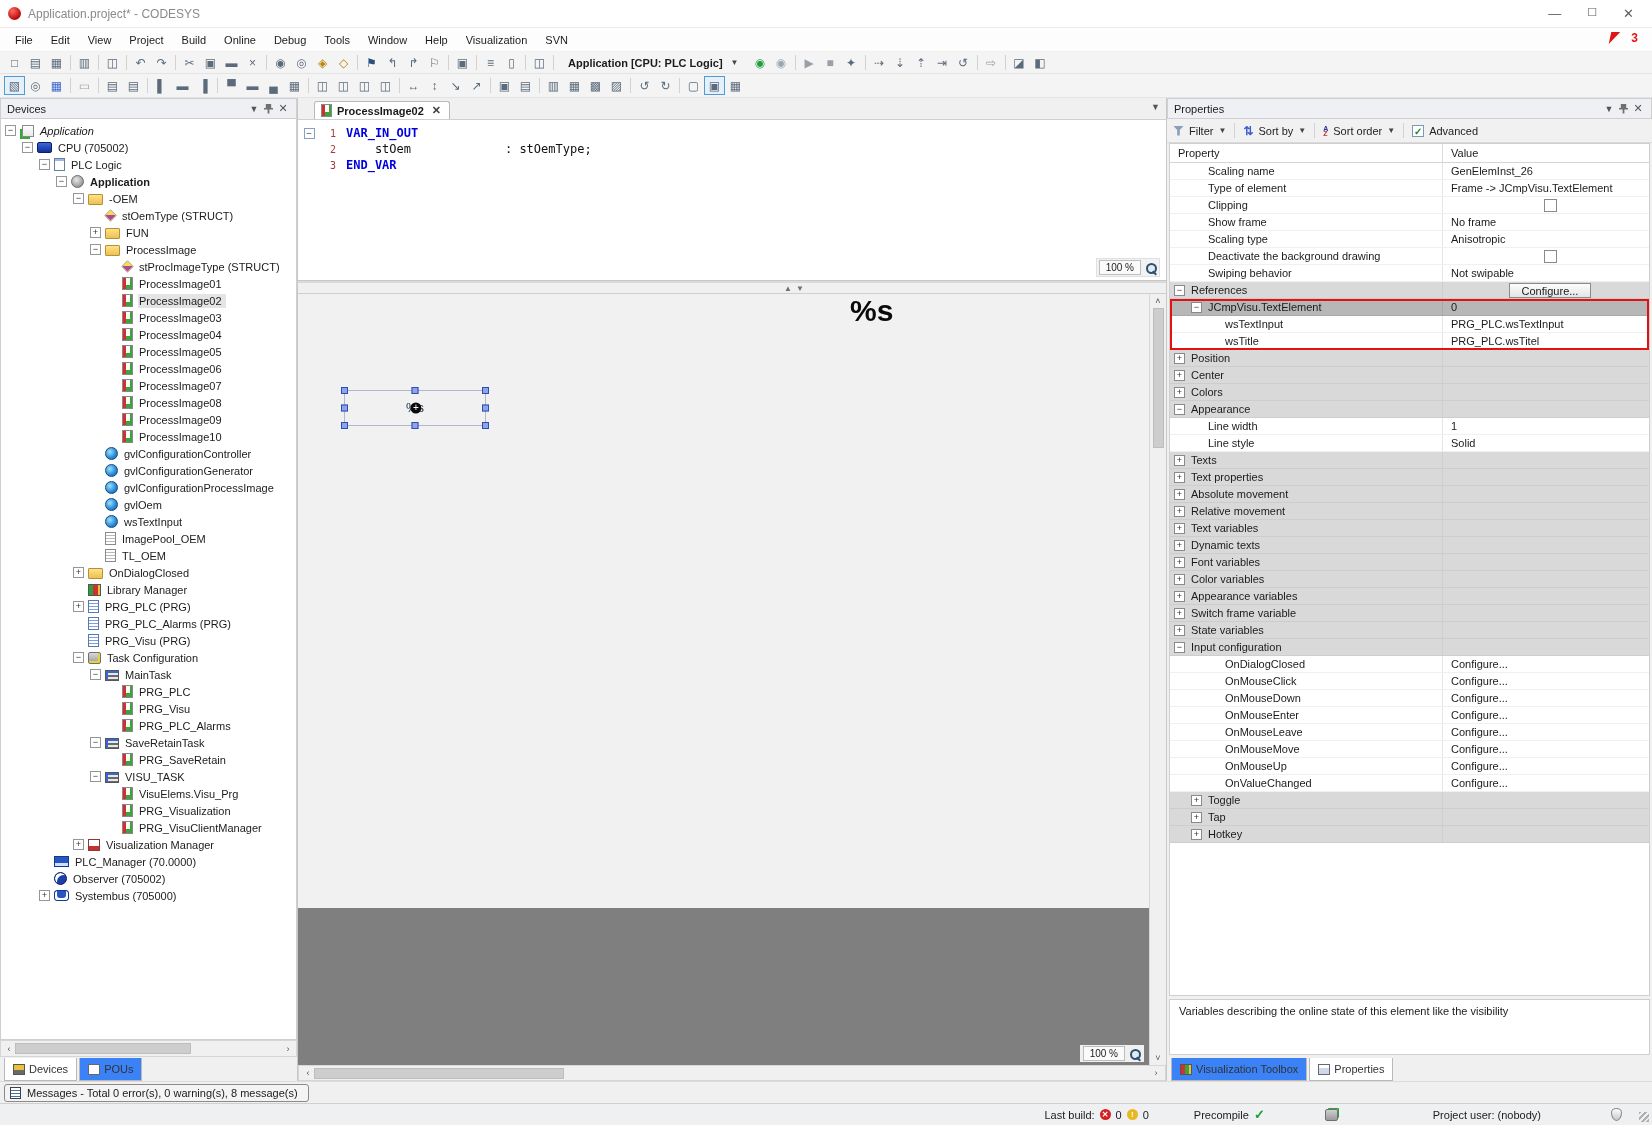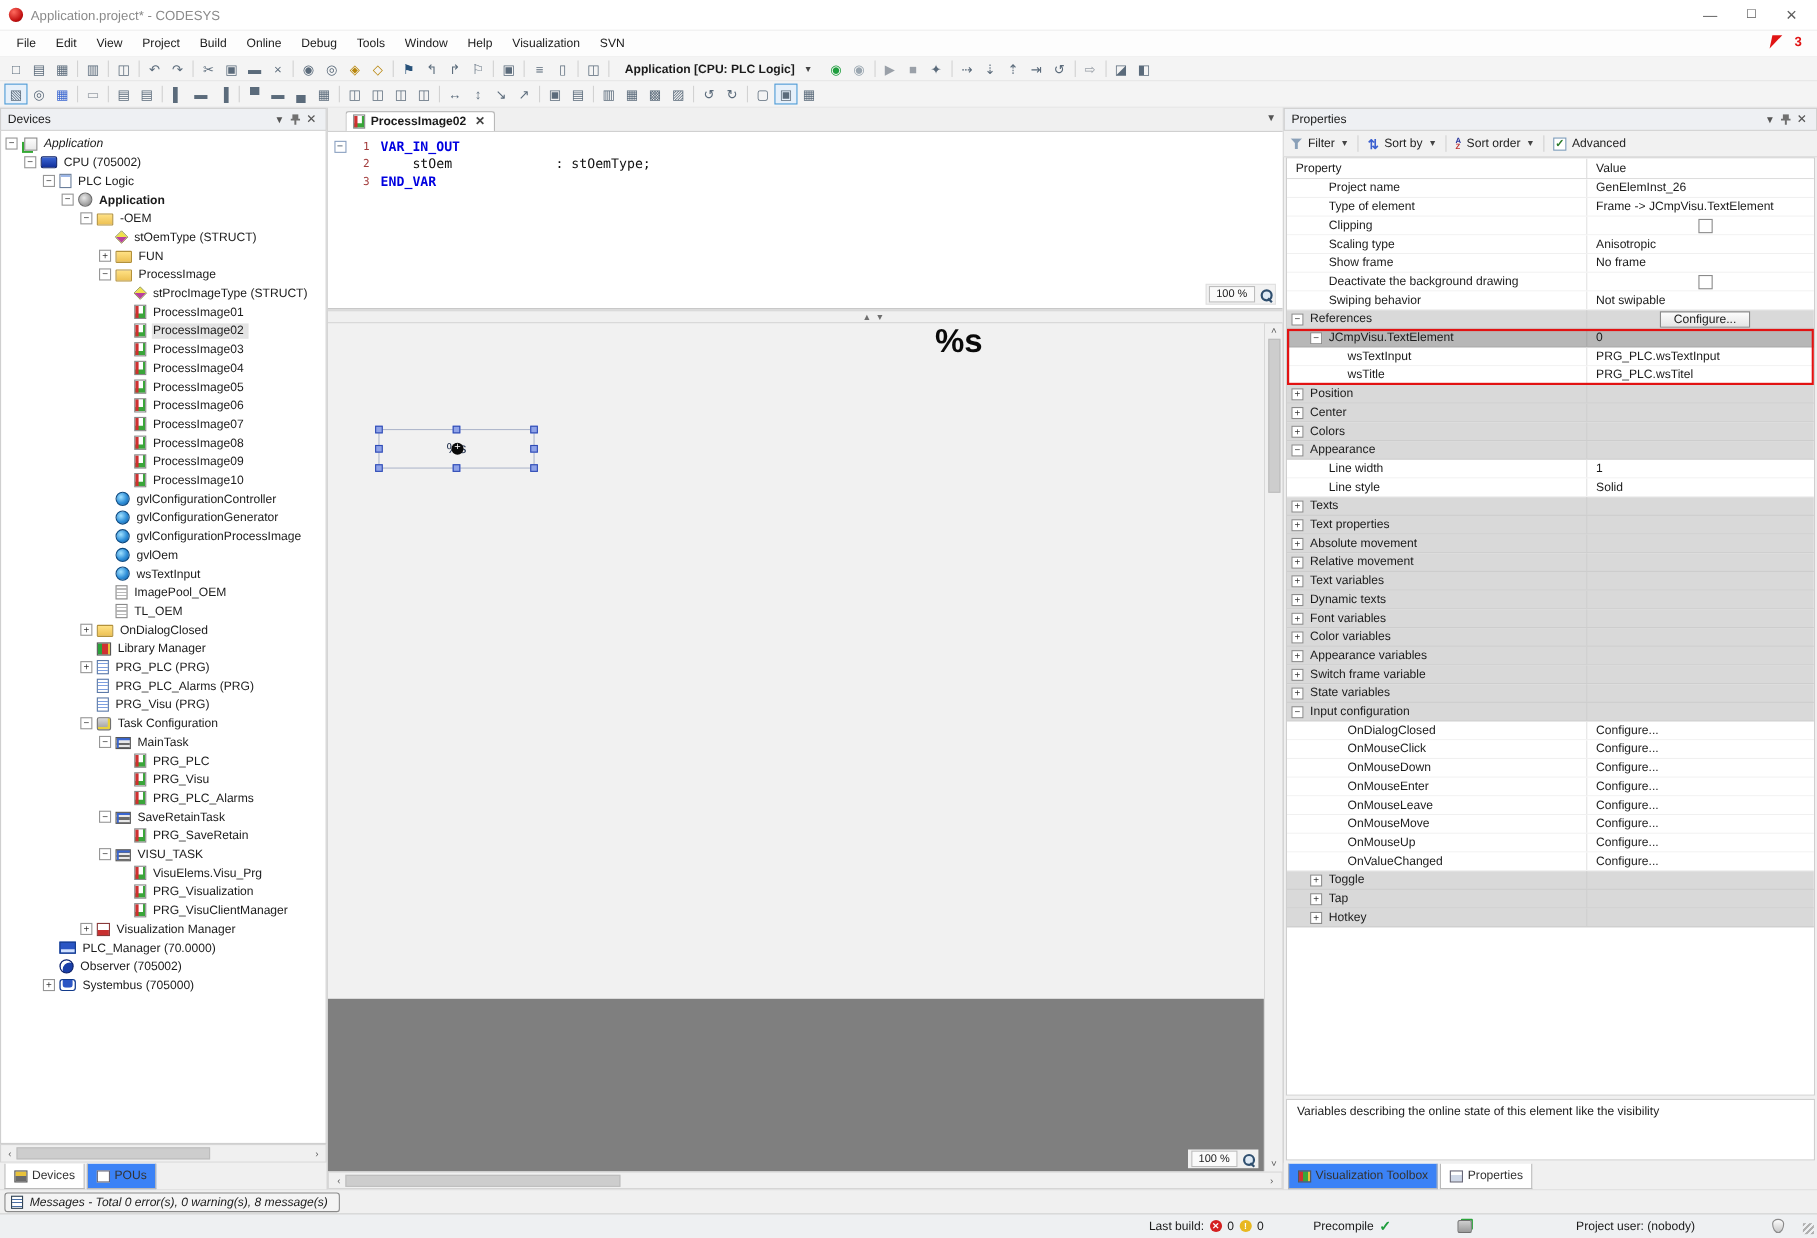--- a/index.html
+++ b/index.html
@@ -153,21 +153,21 @@
   .red-wrap { position:relative; }
   .red-frame { position:absolute; inset:0; border:2px solid #e21212; pointer-events:none; z-index:4; }
 
   .descbox { height:56px; background:#fff; border:1px solid #cfcfcf; margin:3px 2px 2px 2px; padding:5px 9px; }
   .tabicon-viz { background:linear-gradient(90deg,#d03030 0 4px,#3aa53a 4px 8px,#e8c23a 8px 12px); border:1px solid #555; }
   .tabicon-props { background:linear-gradient(#fff 0 3px,#cfd8e8 3px 100%); border:1px solid #667; }
   .tabicon-dev { background:linear-gradient(#e8c23a 0 50%,#6a6a6a 50% 100%); border:1px solid #555; }
   .tabicon-pou { background:#fff; border:1px solid #667; }
 
   
-  .msgrow { height:22px; background:#f0f0f0; border-top:1px solid #dcdcdc; display:flex; align-items:center; padding-left:4px;font-style:italic; }
+  .msgrow { height:22px; background:#f0f0f0; border-top:1px solid #dcdcdc; display:flex; align-items:center; padding-left:4px; }
   .msgbtn { display:flex; align-items:center; gap:6px; border:1px solid #8a8a8a; border-radius:3px; background:#f4f4f4; padding:1px 10px 1px 5px; height:18px; }
   .msgicon { width:11px; height:12px; background:repeating-linear-gradient(#fff 0 2px,#4a6fa5 2px 3px); border:1px solid #345; }
   .statusbar { height:22px; background:#eef0f2; border-top:1px solid #d0d0d0; display:flex; align-items:center; position:relative; }
   .sflex { flex:1; }
   .sitem { display:flex; align-items:center; gap:5px; }
   .errdot { width:11px; height:11px; border-radius:50%; background:#d42020; color:#fff; font-size:8px; line-height:11px; text-align:center; font-weight:bold; }
   .warndot { width:11px; height:11px; border-radius:50%; background:#e8b820; color:#fff; font-size:8px; line-height:11px; text-align:center; font-weight:bold; }
   .checkmark { color:#1f9e3e; font-weight:bold; font-size:13px; }
   .gearsicon { width:13px; height:12px; background:linear-gradient(#cfcfcf,#9a9a9a); border:1px solid #707070; border-radius:2px; box-shadow:2px -2px 0 -1px #2aa23a; }
   .shieldicon { width:11px; height:13px; background:linear-gradient(#fdfdfd,#c8c8c8); border:1px solid #8a8a8a; border-radius:50% 50% 50% 50% / 35% 35% 65% 65%; }
@@ -727,21 +727,21 @@
     <div class="grid">
       <div class="ghead">
         <span class="gp">Property</span>
         <span class="gv">Value</span>
       </div>
       <div id="prop-rows" style="flex:1;background:#fff;">
           <div class="prow">
             <span class="pc">
               <span style="width: 21px; flex: 0 0 auto;"></span>
               <span class="pexp-sp"></span>
-              <span>Project name</span>
+              <span>Scaling name</span>
             </span>
             <span class="vc">
               <span>GenElemInst_26</span>
             </span>
           </div>
           <div class="prow">
             <span class="pc">
               <span style="width: 21px; flex: 0 0 auto;"></span>
               <span class="pexp-sp"></span>
               <span>Type of element</span>
@@ -757,34 +757,34 @@
               <span>Clipping</span>
             </span>
             <span class="vc">
               <span class="pcheck"></span>
             </span>
           </div>
           <div class="prow">
             <span class="pc">
               <span style="width: 21px; flex: 0 0 auto;"></span>
               <span class="pexp-sp"></span>
+              <span>Show frame</span>
+            </span>
+            <span class="vc">
+              <span>No frame</span>
+            </span>
+          </div>
+          <div class="prow">
+            <span class="pc">
+              <span style="width: 21px; flex: 0 0 auto;"></span>
+              <span class="pexp-sp"></span>
               <span>Scaling type</span>
             </span>
             <span class="vc">
               <span>Anisotropic</span>
-            </span>
-          </div>
-          <div class="prow">
-            <span class="pc">
-              <span style="width: 21px; flex: 0 0 auto;"></span>
-              <span class="pexp-sp"></span>
-              <span>Show frame</span>
-            </span>
-            <span class="vc">
-              <span>No frame</span>
             </span>
           </div>
           <div class="prow">
             <span class="pc">
               <span style="width: 21px; flex: 0 0 auto;"></span>
               <span class="pexp-sp"></span>
               <span>Deactivate the background drawing</span>
             </span>
             <span class="vc">
               <span class="pcheck"></span>

